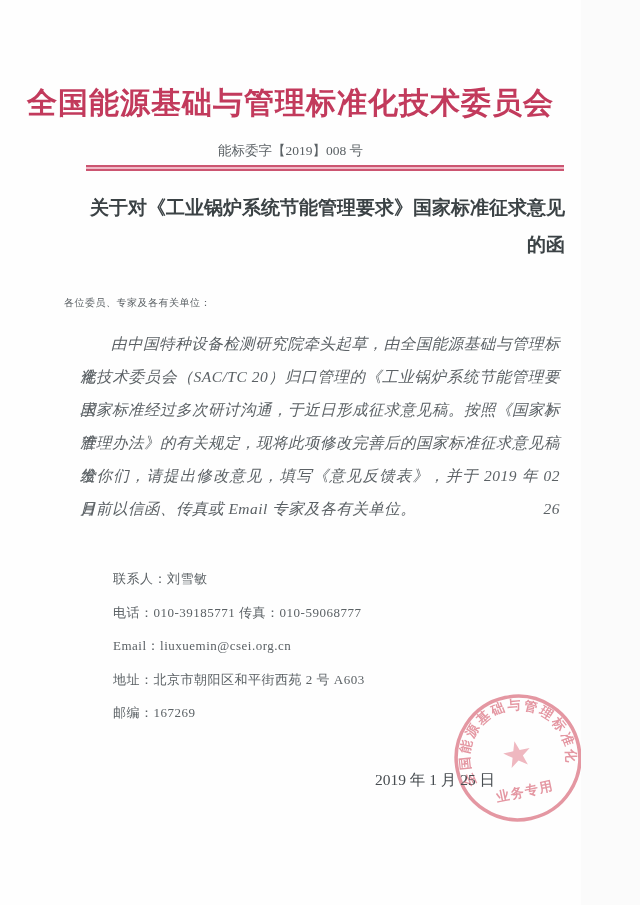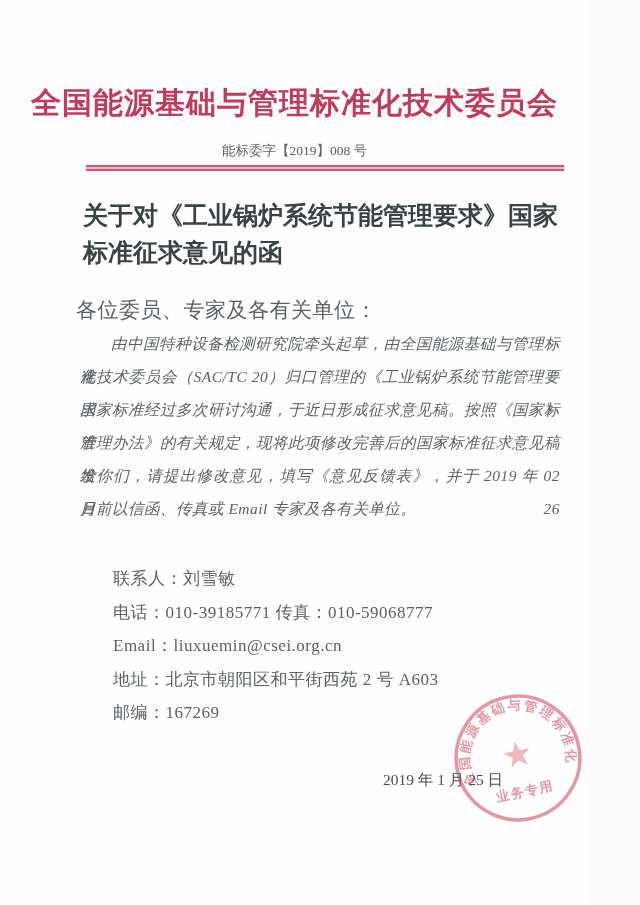--- a/index.html
+++ b/index.html
@@ -6,21 +6,20 @@
   body {
     width: 640px; height: 905px;
     background: #fbfbfb;
     font-family: "Liberation Serif", serif;
   }
   .page {
     position: relative;
     width: 581px; height: 905px;
     background: #fefefe;
     overflow: hidden;
-    padding-left: 8px;
   }
   .org-title {
     position: absolute; top: 83px; left: 0; right: 0;
     text-align: center;
     font-size: 30px; font-weight: bold;
     letter-spacing: 1px;
     color: var(--header_red);
   }
   .doc-number {
     position: absolute; top: 142px; left: 0; right: 0;
@@ -30,49 +29,49 @@
   }
   .red-divider {
     position: absolute; top: 165px; left: 86px; width: 478px; height: 6px;
     background: linear-gradient(to bottom,
       var(--divider_dark) 0%, var(--divider_dark) 30%,
       var(--divider_light) 30%, var(--divider_light) 62%,
       var(--divider_dark) 62%, var(--divider_dark) 100%);
   }
   .letter-title {
     position: absolute; top: 189px; left: 75px; width: 490px;
-    margin: 8px;
-    text-align: left;
-    font-size: 25px; font-weight: bold;
+    margin: 0;
+    text-align: right;
+    font-size: 19px; font-weight: bold;
     line-height: 37px;
     color: var(--title_ink);
   }
   .salutation {
-    position: absolute; top: 296px; left: 76px;
-    font-size: 21px;
+    position: absolute; top: 296px; left: 64px;
+    font-size: 10px;
     color: var(--body_ink);
     letter-spacing: 0.5px;
   }
   .body-block {
     position: absolute; top: 327px; left: 80px; width: 480px;
     font-size: 15.5px;
     color: var(--body_ink);
     font-style: italic;
   }
   .body-line {
     height: 33px; line-height: 33px;
     text-align: justify;
     text-align-last: justify;
     letter-spacing: 0.5px;
   }
   .body-line.first { text-indent: 2em; }
   .body-line.last { text-align-last: left; }
   .contact-block {
     position: absolute; top: 562px; left: 113px;
-    font-size: 17px;
+    font-size: 13px;
     color: var(--body_ink);
     letter-spacing: 0.5px;
   }
   .contact-line { height: 33.5px; line-height: 33.5px; }
   .date-line {
     position: absolute; top: 770px; right: 86px;
     font-size: 15.5px;
     color: var(--date_ink);
     z-index: 3;
   }

